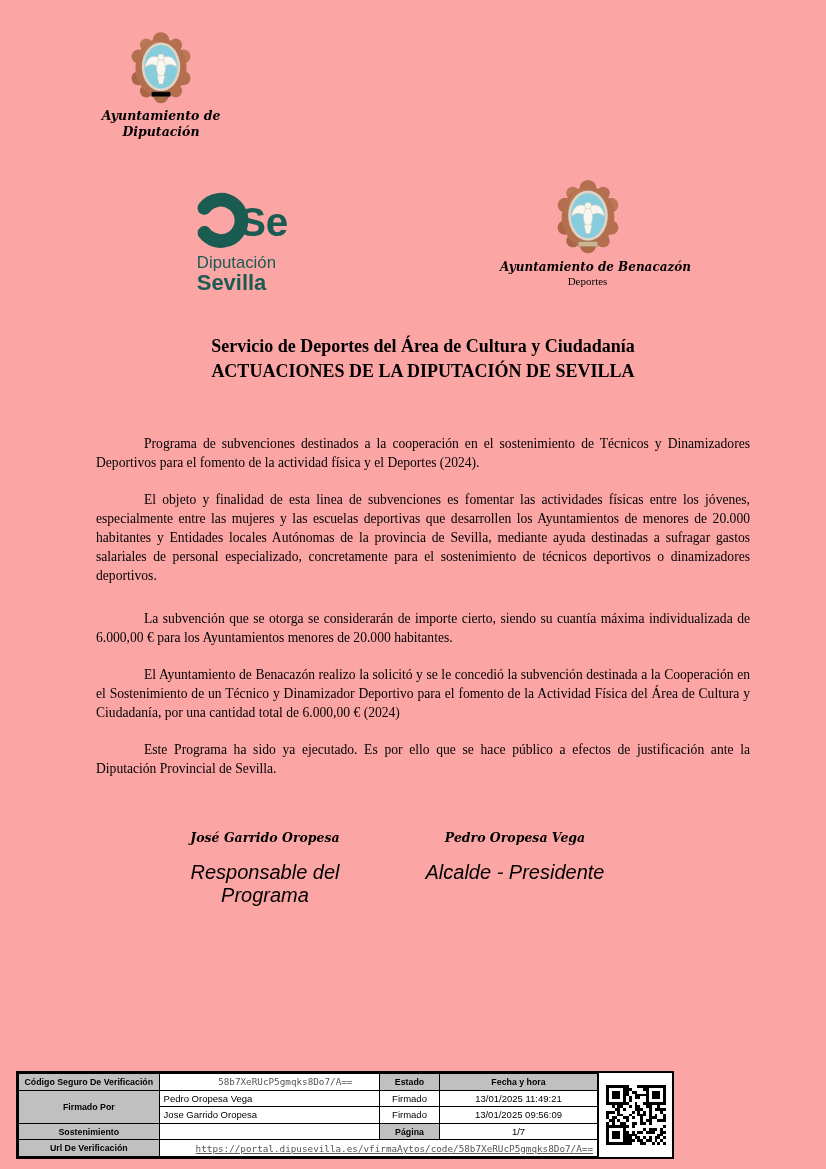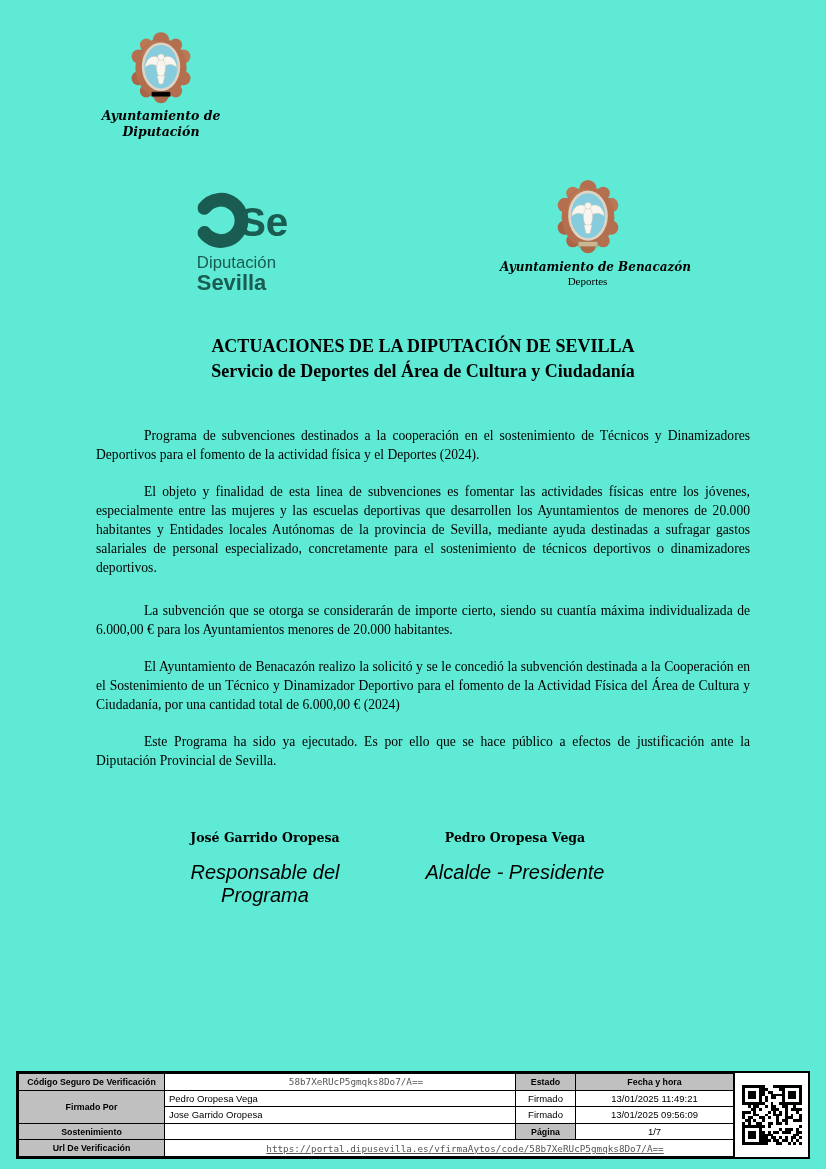--- a/index.html
+++ b/index.html
@@ -1,18 +1,18 @@
 <!DOCTYPE html>
 <html><head>
 <meta charset="utf-8">
 <style>
   * { margin:0; padding:0; box-sizing:border-box; }
   body { background:#e8e8e8; font-family:"Liberation Serif", serif; }
   .page {
-    position:relative; width:826px; height:1169px; background:#5eead4;
+    position:relative; width:826px; height:1169px; background:#fca5a5;
     margin:0 auto; overflow:hidden; color:#000;
   }
 
   
   .crest-top { position:absolute; left:96px; top:32px; width:130px; text-align:center; }
   .crest-top svg { display:block; margin:0 auto; }
   .org-name { margin-top:4px; font-family:"DejaVu Serif", serif; font-weight:bold; font-style:italic; font-size:12.5px; line-height:16px; }
 
   
   .dipu-logo { position:absolute; left:194px; top:186px; }
@@ -23,36 +23,36 @@
 
   
   .doc-title { position:absolute; left:96px; top:334px; width:654px; text-align:center;
     font-weight:bold; font-size:18px; line-height:25px; }
 
   
   .doc-body { position:absolute; left:96px; top:418px; width:654px;
     font-size:13.6px; line-height:19px; text-align:justify; }
   .doc-body p { text-indent:48px; margin-top:18px; }
   .doc-body p.gap-lg { margin-top:24px; }
-  .doc-body p:first-child { margin-top:8px; }
+  .doc-body p:first-child { margin-top:16px; }
 
   
   .sig { position:absolute; top:830px; text-align:center; }
   .sig-left { left:150px; width:230px; }
   .sig-right { left:400px; width:230px; }
-  .sig .sig-name { font-family:"DejaVu Serif", serif; font-weight:bold; font-size:12.5px; }
+  .sig .sig-name { font-family:"DejaVu Serif", serif; font-weight:bold; font-style:italic; font-size:12.5px; }
   .sig .sig-role { margin-top:16px; font-family:"Liberation Sans", sans-serif; font-style:italic; font-size:20px; }
 
   
   .footer-line { position:absolute; left:0; top:986px; width:100%; text-align:center;
     font-size:9.5px; color:#111; }
   .footer-line a { color:#2222cc; text-decoration:underline; }
 
   
-  .verification { position:absolute; left:16px; top:1071px; width:794px; height:88px;
+  .verification { position:absolute; left:16px; top:1071px; width:658px; height:88px;
     border:2px solid #000; display:flex; background:#fff; }
   .ver-table { flex:1 1 auto; border-collapse:collapse; table-layout:fixed;
     font-family:"Liberation Sans", sans-serif; font-size:9.5px; height:100%; }
   .ver-table th, .ver-table td { border:1px solid #000; padding:0 4px; height:16px; overflow:hidden; }
   .ver-table th.lbl { background:#c0c0c0; font-weight:bold; text-align:center; font-size:8.8px; white-space:nowrap; padding:0 2px; }
   .ver-table td.mono { font-family:"DejaVu Sans Mono", monospace; color:#555; text-align:center; font-size:9.3px;padding-left:36px; }
   .ver-table td.mono.u { text-decoration:underline; }
   .ver-table td.ctr { text-align:center; }
   .ver-table td.name { text-align:left; }
   .col-lbl { width:146px; } .col-est { width:60px; } .col-dat { width:158px; }
@@ -132,22 +132,22 @@
           <path d="M44,68 L56,68 L53,81 L47,81 Z"></path>
         </g>
         <rect x="35" y="93" width="30" height="8" rx="2" fill="#cbb694" stroke="#8a6a4a" stroke-width="0.8"></rect>
       </g>
     </svg>
     <div class="rname">Ayuntamiento de Benacazón</div>
     <div class="rdept">Deportes</div>
   </div>
 
   <div class="doc-title">
+    <div>Servicio de Deportes del Área de Cultura y Ciudadanía</div>
     <div>ACTUACIONES DE LA DIPUTACIÓN DE SEVILLA</div>
-    <div>Servicio de Deportes del Área de Cultura y Ciudadanía</div>
   </div>
 
   <div class="doc-body">
     <p>Programa de subvenciones destinados a la cooperación en el sostenimiento de Técnicos y Dinamizadores Deportivos para el fomento de la actividad física y el Deportes (2024).</p>
     <p>El objeto y finalidad de esta linea de subvenciones es fomentar las actividades físicas entre los jóvenes, especialmente entre las mujeres y las escuelas deportivas que desarrollen los Ayuntamientos de menores de 20.000 habitantes y Entidades locales Autónomas de la provincia de Sevilla, mediante ayuda destinadas a sufragar gastos salariales de personal especializado, concretamente para el sostenimiento de técnicos deportivos o dinamizadores deportivos.</p>
     <p class="gap-lg">La subvención que se otorga se considerarán de importe cierto, siendo su cuantía máxima individualizada de 6.000,00 € para los Ayuntamientos menores de 20.000 habitantes.</p>
     <p>El Ayuntamiento de Benacazón realizo la solicitó y se le concedió la subvención destinada a la Cooperación en el Sostenimiento de un Técnico y Dinamizador Deportivo para el fomento de la Actividad Física del Área de Cultura y Ciudadanía, por una cantidad total de 6.000,00 € (2024)</p>
     <p>Este Programa ha sido ya ejecutado. Es por ello que se hace público a efectos de justificación ante la Diputación Provincial de Sevilla.</p>
   </div>
 

